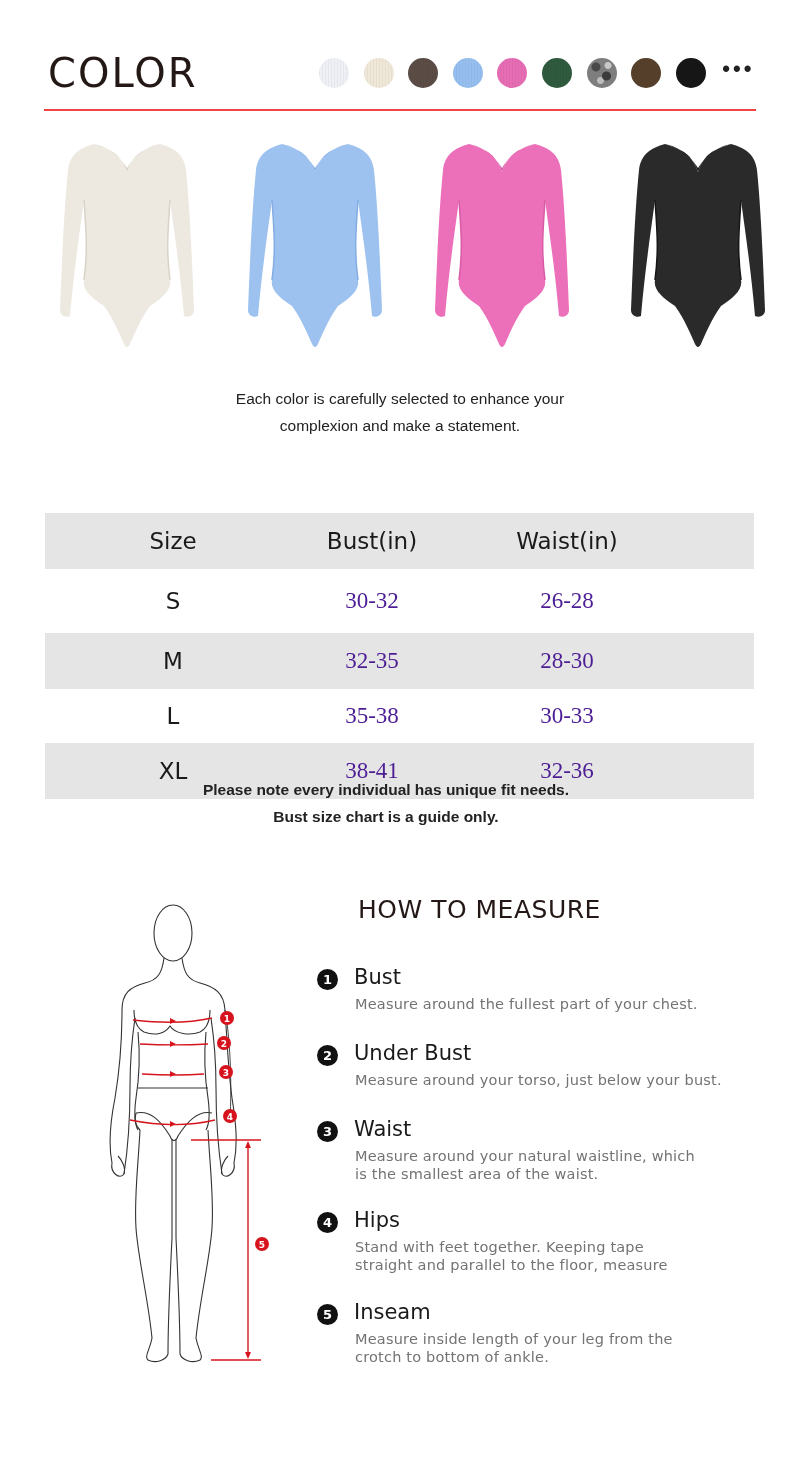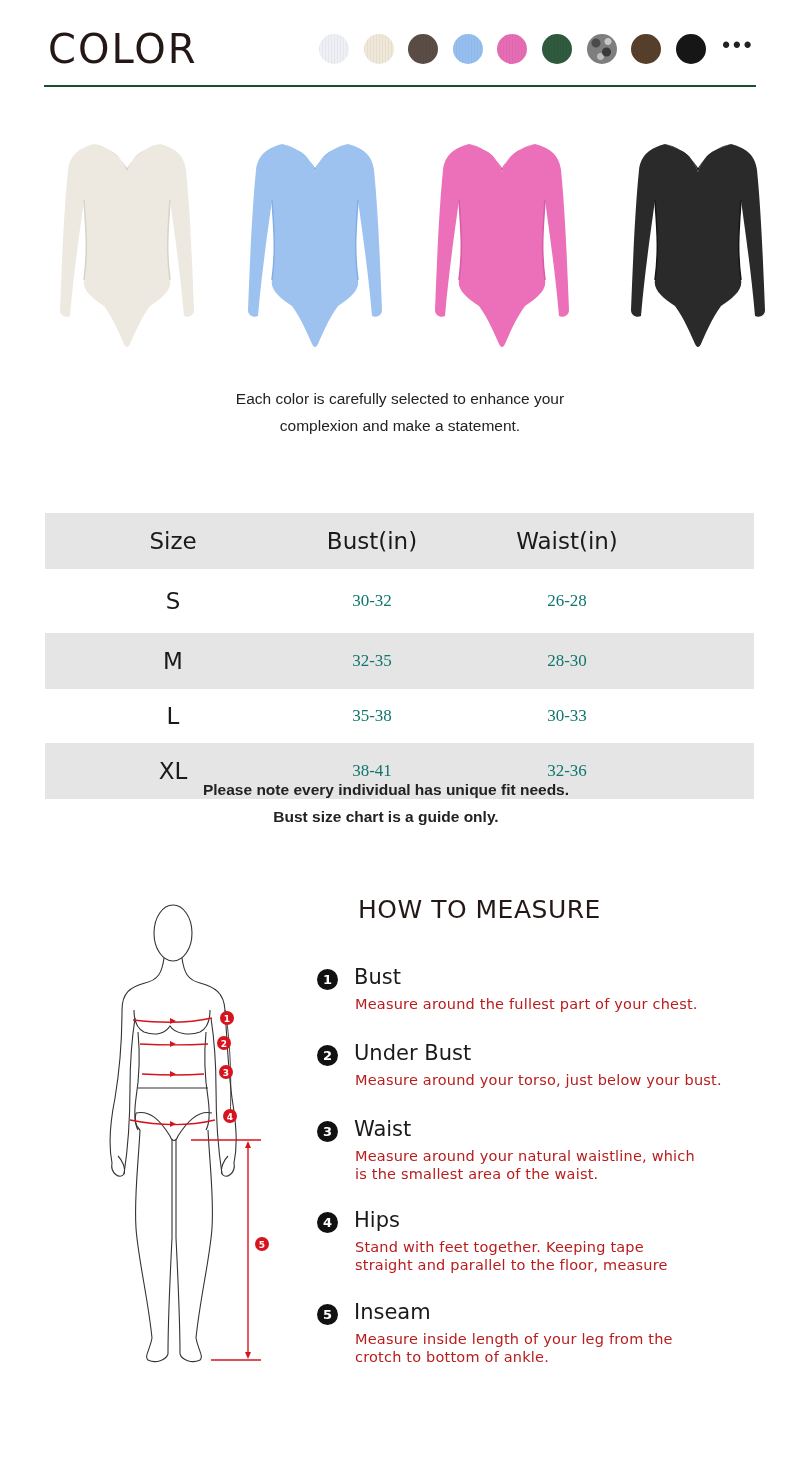--- a/index.html
+++ b/index.html
@@ -1,19 +1,19 @@
 <!DOCTYPE html>
 <html><head>
 <meta charset="utf-8">
 <style>
   * { box-sizing: border-box; margin: 0; padding: 0; }
   html, body { width: 800px; height: 1484px; background: #ffffff; overflow: hidden; }
   body { position: relative; font-family: "Liberation Sans", "DejaVu Sans", sans-serif; color: #231815; }
 
-  .header { position: absolute; left: 44px; top: 20px; width: 712px; height: 67px; border-bottom: 2px solid #14532d; }
+  .header { position: absolute; left: 44px; top: 44px; width: 712px; height: 67px; border-bottom: 2px solid #ef4444; }
   .header-title { position: absolute; left: 4px; top: 6px; font-size: 40px; letter-spacing: 2px; font-family: "DejaVu Sans", sans-serif; font-weight: normal; color: #231815; }
   .swatches { position: absolute; left: 275px; top: 14px; display: flex; align-items: center; }
   .swatch { width: 30px; height: 30px; border-radius: 50%; margin-right: 14.6px; }
   .swatch.ribbed { background-image: repeating-linear-gradient(90deg, rgba(0,0,0,0.04) 0 1px, transparent 1px 3px); }
   .swatch.camo { background:
       radial-gradient(circle at 30% 30%, #4a4a4a 0 4px, transparent 5px),
       radial-gradient(circle at 65% 60%, #3a3a3a 0 4px, transparent 5px),
       radial-gradient(circle at 45% 75%, #bdbdbd 0 3px, transparent 4px),
       radial-gradient(circle at 70% 25%, #c8c8c8 0 3px, transparent 4px),
       #7e7e7e; }
@@ -27,33 +27,33 @@
 
   .size-table { position: absolute; left: 45px; top: 465px; width: 709px; margin-top: 48px; }
   .row { position: relative; height: 56px; }
   .row.shaded { background: #e6e5e5; }
   .row .cell { position: absolute; top: 0; height: 100%; display: flex; align-items: center; justify-content: center; width: 160px; }
   .c0 { left: 48px; }
   .c1 { left: 247px; }
   .c2 { left: 442px; }
   .head .cell { font-size: 23px; font-family: "DejaVu Sans", sans-serif; font-weight: normal; color: #1a1a1a; }
   .body .c0 { font-size: 23px; font-family: "DejaVu Sans", sans-serif; color: #1a1a1a; }
-  .body .c1, .body .c2 { font-size: 17px; font-family: "Liberation Serif", "DejaVu Serif", serif; color: #0f766e; }
+  .body .c1, .body .c2 { font-size: 23px; font-family: "Liberation Serif", "DejaVu Serif", serif; color: #4c1d95; }
 
   .note { position: absolute; left: 0; top: 776px; width: 772px; text-align: center; font-size: 15.5px; line-height: 27px; color: #222; font-weight: bold; }
 
   .figure { position: absolute; left: 100px; top: 898px; width: 190px; height: 470px; }
   .figure svg { width: 100%; height: 100%; }
 
   .measure-title { position: absolute; left: 358px; top: 895px; font-size: 25px; letter-spacing: 0.5px; color: #231815; font-family: "DejaVu Sans", sans-serif; }
 
   .step { position: absolute; left: 317px; width: 440px; }
   .step .num { position: absolute; left: 0; top: 4px; width: 21px; height: 21px; border-radius: 50%; background: #111; color: #fff; font-size: 13px; font-weight: bold; display: flex; align-items: center; justify-content: center; font-family: "DejaVu Sans", sans-serif; }
   .step .label { position: absolute; left: 37px; top: 0; font-size: 21px; color: #1a1a1a; font-family: "DejaVu Sans", sans-serif; white-space: nowrap; text-align: center; }
-  .step .desc { position: absolute; left: 38px; top: 30px; width: 390px; font-size: 14.5px; line-height: 18px; color: #b91c1c; font-family: "DejaVu Sans", sans-serif; letter-spacing: 0.2px; }
+  .step .desc { position: absolute; left: 38px; top: 30px; width: 390px; font-size: 14.5px; line-height: 18px; color: #737373; font-family: "DejaVu Sans", sans-serif; letter-spacing: 0.2px; }
 </style>
 </head>
 <body>
 
 <div class="header">
   <div class="header-title">COLOR</div>
   <div class="swatches">
     <div class="swatch ribbed" style="background-color: rgb(238, 240, 246);"></div>
     <div class="swatch ribbed" style="background-color: rgb(239, 232, 216);"></div>
     <div class="swatch ribbed" style="background-color: rgb(91, 77, 70);"></div>

